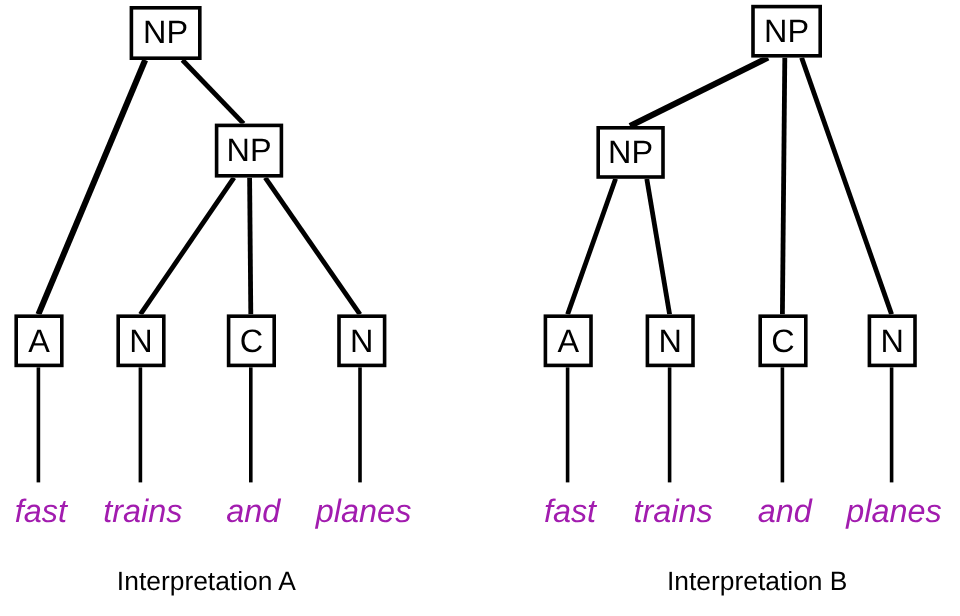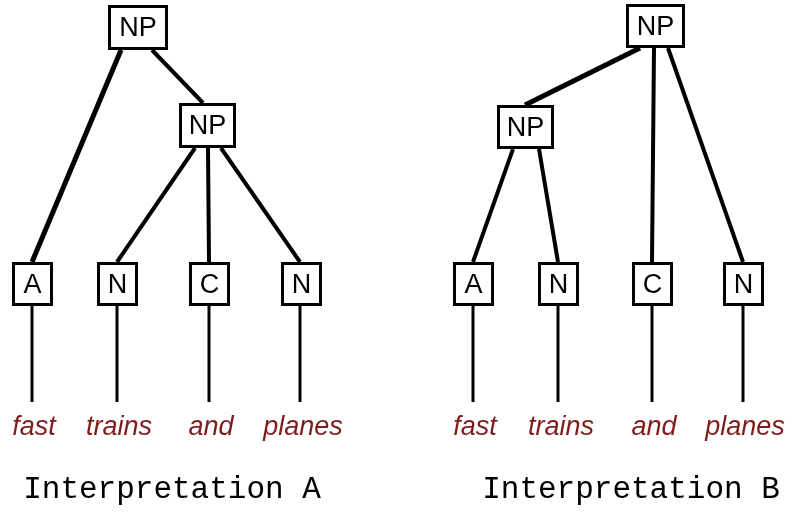--- a/index.html
+++ b/index.html
@@ -5,25 +5,25 @@
   html,body{margin:0;padding:0;background:#ffffff;}
   body{width:800px;height:513px;overflow:hidden;
        font-family:"Liberation Sans","DejaVu Sans",sans-serif;color:#000;}
   #canvas{position:relative;width:800px;height:442px;background:#fff;}
   svg.tree-layer{position:absolute;left:0;top:0;width:800px;height:513px;}
   .edge{stroke:#000;fill:none;stroke-linecap:butt;}
   .node-box{position:absolute;box-sizing:border-box;border:3px solid #000;
             background:#fff;display:flex;align-items:center;justify-content:center;}
   .node-label{font-size:27px;line-height:1;font-weight:400;color:#000;
               font-family:"Liberation Sans","DejaVu Sans",sans-serif;}
-  .word{position:absolute;font-style:italic;font-size:27px;color:#7f1d1d;
+  .word{position:absolute;font-style:italic;font-size:27px;color:#a21caf;
         white-space:nowrap;font-family:"Liberation Sans","DejaVu Sans",sans-serif;
         transform:translateX(-50%);}
-  .caption{position:absolute;font-size:31px;color:#000;white-space:nowrap;
-           font-family:Liberation Mono, monospace;
+  .caption{position:absolute;font-size:22px;color:#000;white-space:nowrap;
+           font-family:Liberation Sans, sans-serif;
            transform:translateX(-50%);text-align:right;}
 </style>
 </head>
 <body>
 
 <div id="canvas">
   <svg class="tree-layer" viewBox="0 0 800 513" xmlns="http://www.w3.org/2000/svg">
     <g id="edges-group">
         <line x1="121" y1="50" x2="32" y2="262" stroke="#000000" stroke-width="5" class="edge"></line>
         <line x1="152" y1="50" x2="203" y2="103" stroke="#000000" stroke-width="4" class="edge"></line>

